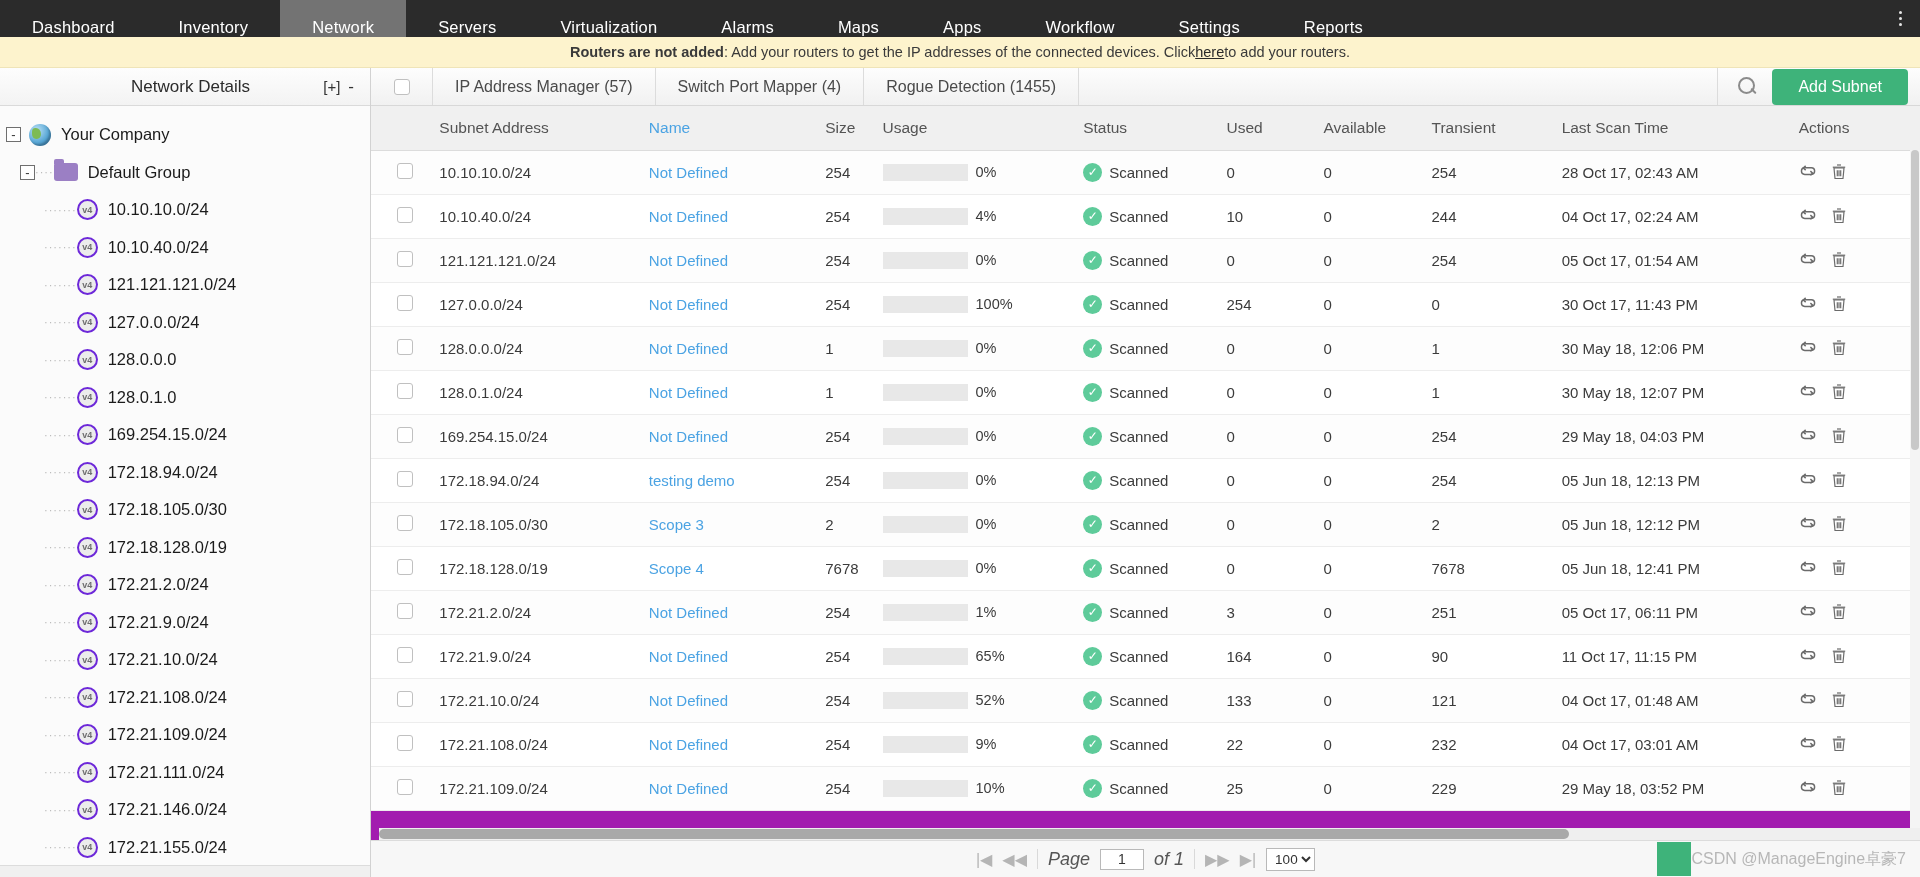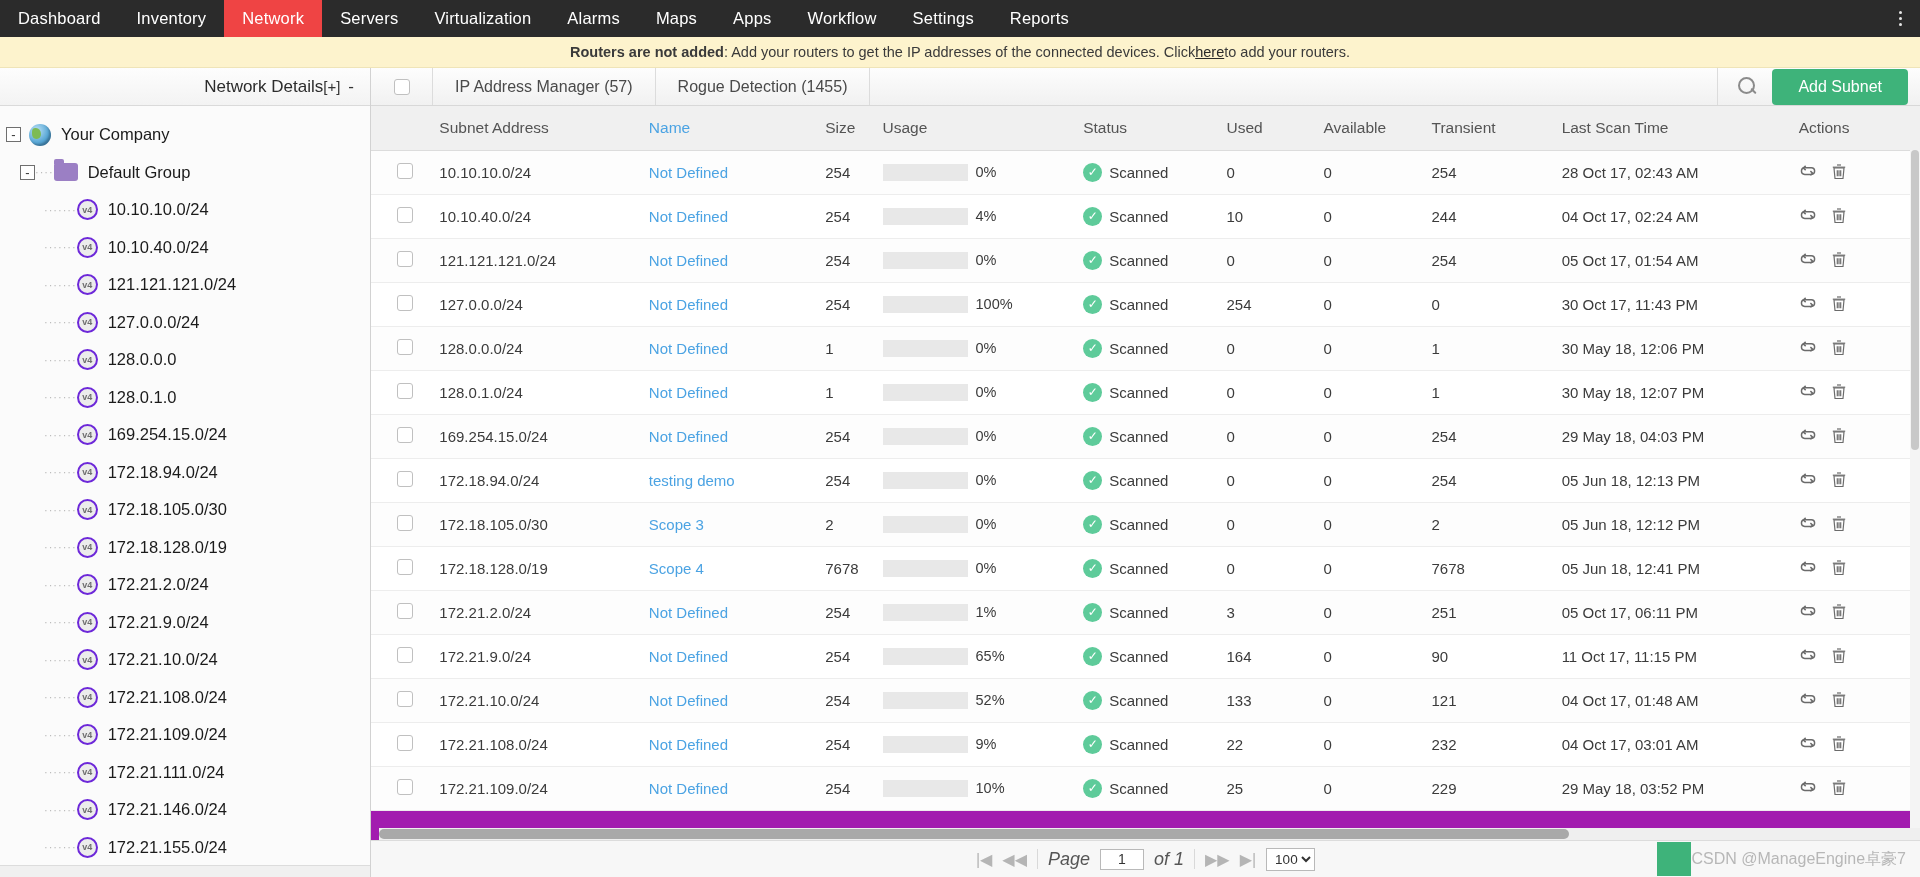--- a/index.html
+++ b/index.html
@@ -12,29 +12,29 @@
 
   
   .topnav {
     height: 37px;
     background: #2b2b2b;
     display: flex;
     align-items: stretch;
     position: relative;
   }
   .topnav .nav-item {
-    display: flex; align-items: center; justify-content: center;
-    padding: 0 18px;
+    display: flex; align-items: flex-end; justify-content: center;
+    padding: 0 32px;
     color: #ffffff;
     font-size: 16.5px;
     letter-spacing: .2px;
     cursor: pointer;
     white-space: nowrap;
   }
-  .topnav .nav-item.active { background: #ef4444; }
+  .topnav .nav-item.active { background: #737373; }
   .topnav .nav-spacer { flex: 1; }
   .topnav .kebab {
     width: 40px; display: flex; flex-direction: column;
     align-items: center; justify-content: center; gap: 3px; cursor: pointer;
   }
   .topnav .kebab i { width: 3px; height: 3px; background: #e6e6e6; border-radius: 50%; display:block; }
 
   
   .banner {
     background: #fdf3cd;
@@ -59,21 +59,21 @@
     position: relative;
   }
   .lp-head {
     height: 38px;
     display: flex; align-items: center;
     background: linear-gradient(#fdfdfd,#f3f3f3);
     border-bottom: 1px solid #dadada;
     position: relative;
   }
   .lp-title {
-    flex: 1; text-align: right; font-size: 17px; color: #2c2c2c; padding-left:58px;
+    flex: 1; text-align: center; font-size: 17px; color: #2c2c2c; padding-left:58px;
   }
   .lp-expand { font-size: 15px; color: #333; padding-right: 8px; cursor: pointer; }
   .lp-collapse { font-size: 17px; color: #333; padding-right: 16px; cursor: pointer; }
 
   .tree {
     flex: 1; overflow: hidden; padding: 10px 0 0 0; position: relative;
     background: #fbfbfb;
   }
   .tree-row {
     display: flex; align-items: center; height: 37.5px;
@@ -410,20 +410,23 @@
   </div>
 
   <div class="content">
 
     <div class="tabbar">
       <div class="tb-check">
         <span class="cbx"></span>
       </div>
       <div class="tb-item">
           <span>IP Address Manager (57)</span>
+        </div>
+      <div class="tb-item">
+          <span>Switch Port Mapper (4)</span>
         </div>
       <div class="tb-item">
           <span>Rogue Detection (1455)</span>
         </div>
       <div class="tb-fill"></div>
       <div class="tb-tools">
         <span class="search-ico"></span>
         <button class="btn-add">Add Subnet</button>
       </div>
     </div>

